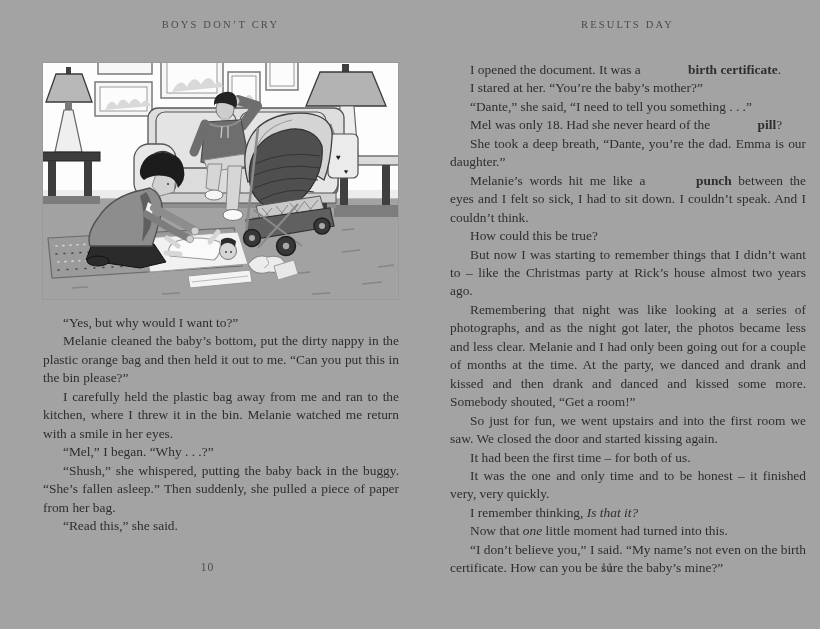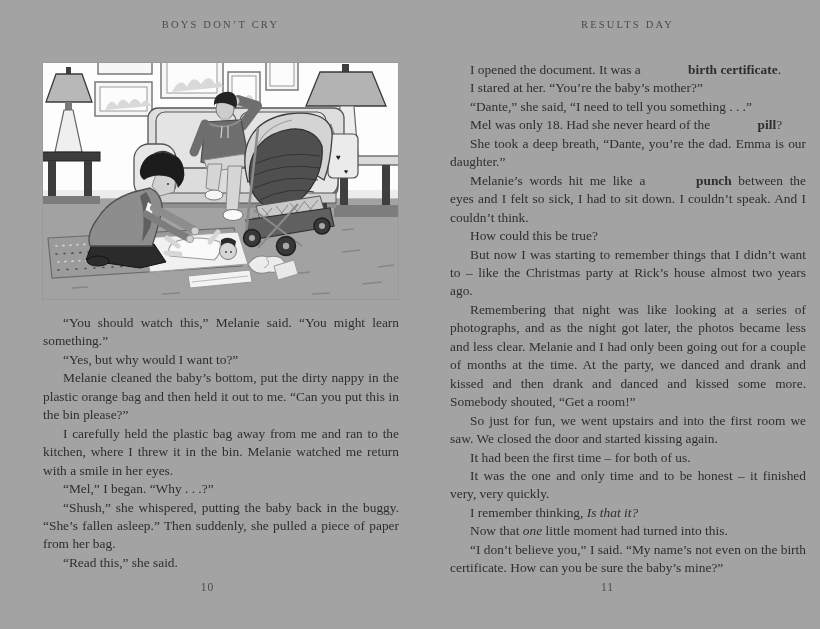--- a/index.html
+++ b/index.html
@@ -13,21 +13,21 @@
   .illustration-wrap{position:absolute;left:42px;top:62px;width:357px;height:238px;}
   .illustration-wrap svg{display:block;}
 
   .text-block{position:absolute;width:356px;font-size:13.4px;line-height:18.45px;text-align:justify;hyphens:none;}
   .text-left{left:43px;top:314px;}
   .text-right{left:450px;top:61px;}
   .text-block p{margin:0;text-indent:20px;}
   .b{font-weight:bold;margin-left:44px;}
   .i{font-style:italic;}
 
-  .folio{position:absolute;top:581px;font-size:11.5px;color:#4b4b4b;text-align:center;letter-spacing:1px;}
+  .folio{position:absolute;top:561px;font-size:11.5px;color:#4b4b4b;text-align:center;letter-spacing:1px;}
   .folio-left{left:30px;width:355px;}
   .folio-right{left:430px;width:355px;}
 </style>
 </head>
 <body>
 
 <div class="spread">
 
   <div class="running-head rh-left">BOYS DON’T CRY</div>
   <div class="running-head rh-right">RESULTS DAY</div>
@@ -203,21 +203,20 @@
         <polygon points="232,204 252,198 256,212 236,218" fill="#e8e8e8" stroke="#999" stroke-width="1"></polygon>
         <polygon points="146,214 208,208 210,220 148,226" fill="#f3f3f3" stroke="#999" stroke-width="1.1"></polygon>
         <line x1="150" y1="220" x2="206" y2="214" stroke="#bbb" stroke-width="1"></line>
       </g>
 
       <rect x="0.5" y="0.5" width="356" height="237" fill="none" stroke="#9a9a9a" stroke-width="1"></rect>
     </svg>
   </div>
 
   <div class="text-block text-left">
-      <p><span>“You should watch this,” Melanie said. “You might learn something.”</span></p>
       <p><span>“Yes, but why would I want to?”</span></p>
       <p><span>Melanie cleaned the baby’s bottom, put the dirty nappy in the plastic orange bag and then held it out to me. “Can you put this in the bin please?”</span></p>
       <p><span>I carefully held the plastic bag away from me and ran to the kitchen, where I threw it in the bin. Melanie watched me return with a smile in her eyes.</span></p>
       <p><span>“Mel,” I began. “Why . . .?”</span></p>
       <p><span>“Shush,” she whispered, putting the baby back in the buggy. “She’s fallen asleep.” Then suddenly, she pulled a piece of paper from her bag.</span></p>
       <p><span>“Read this,” she said.</span></p>
     </div>
   <div class="text-block text-right">
       <p><span>I opened the document. It was a </span><span class="b">birth certificate</span><span>.</span></p>
       <p><span>I stared at her. “You’re the baby’s mother?”</span></p>

